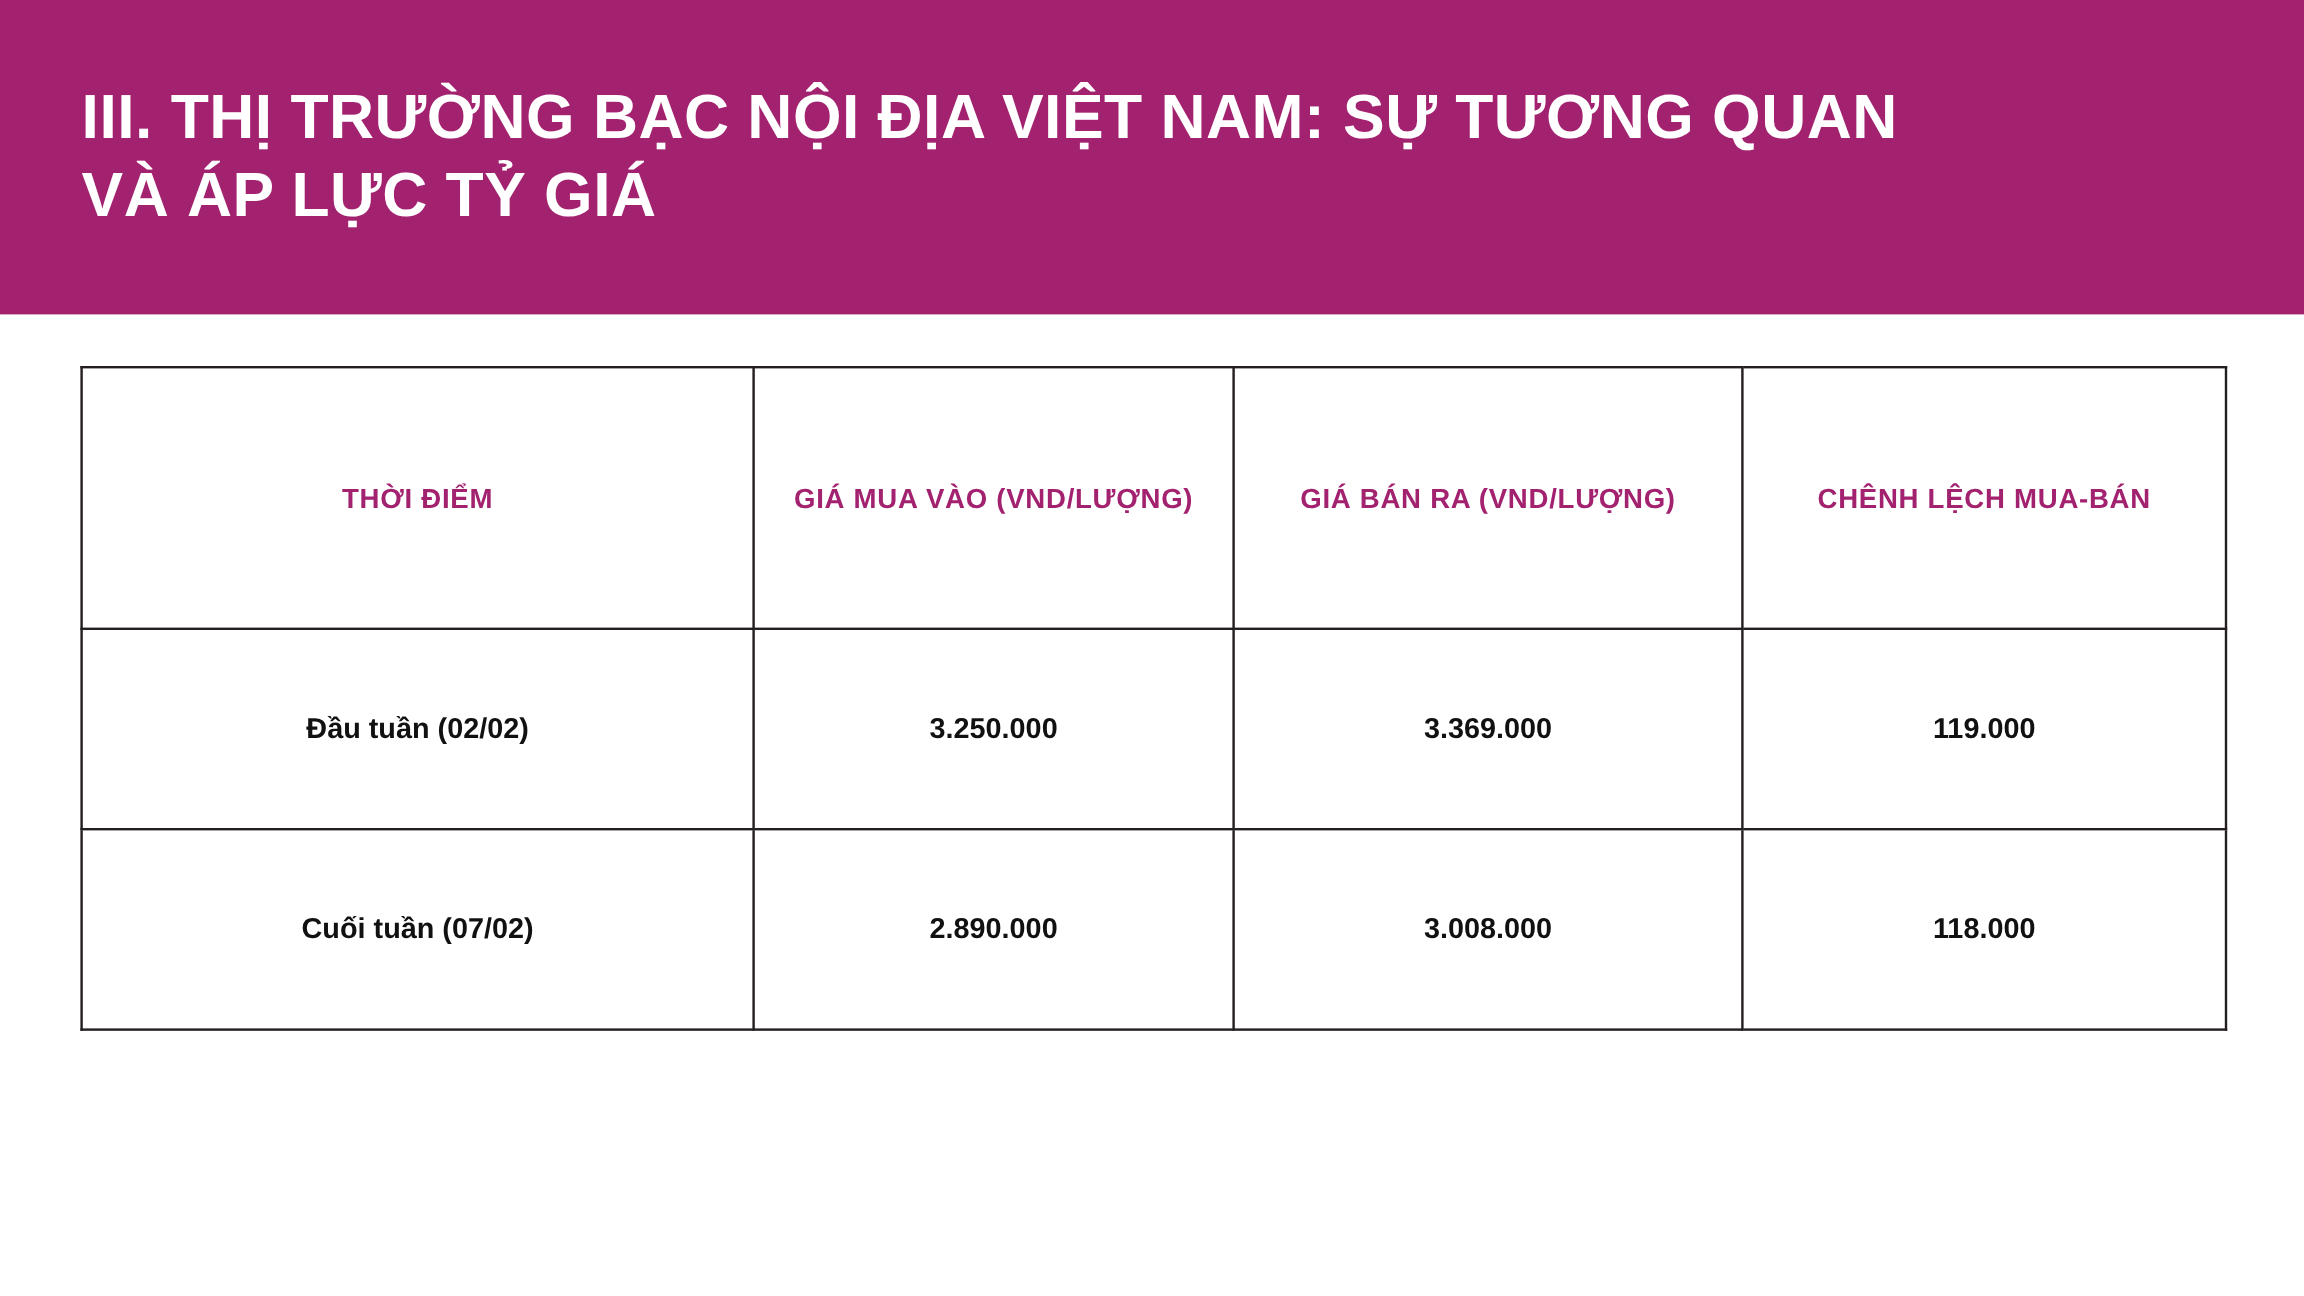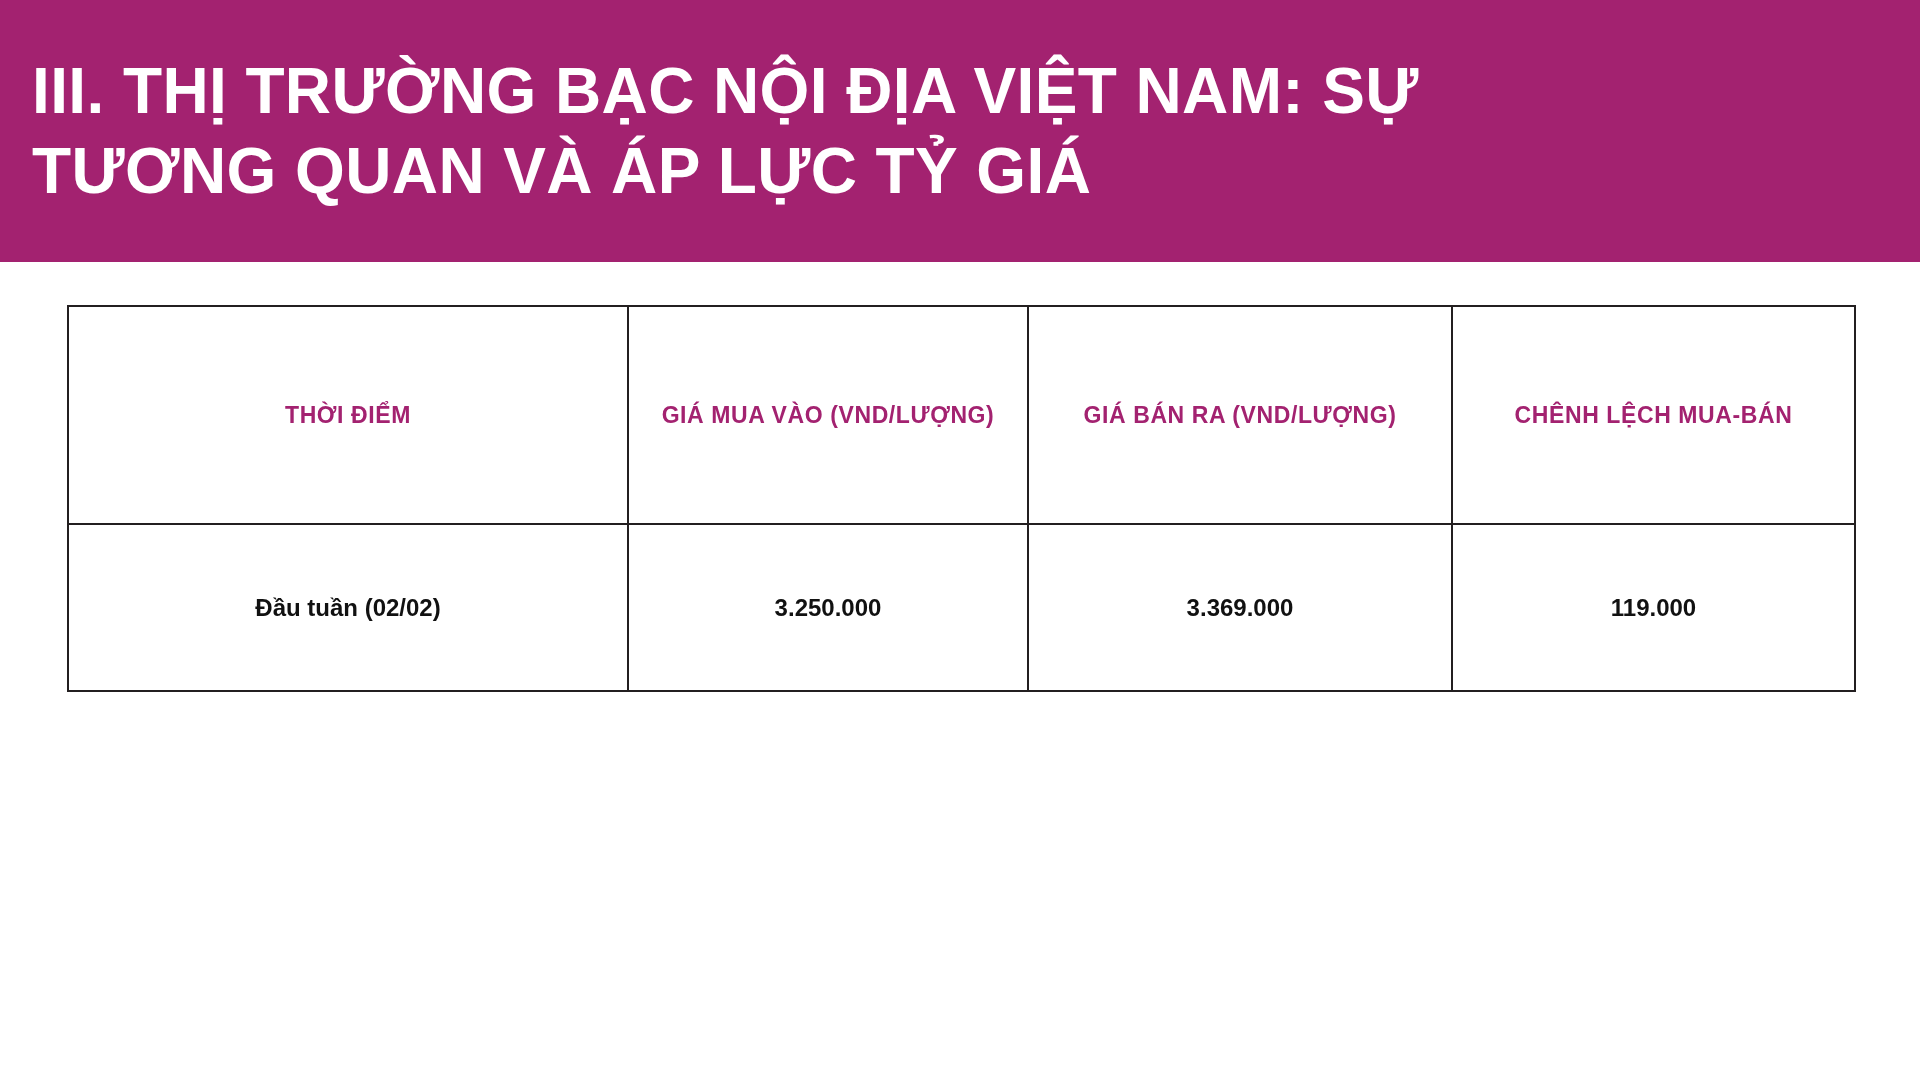--- a/index.html
+++ b/index.html
@@ -56,25 +56,25 @@
     font-family: "Liberation Serif", serif;
     font-size: 35px;
     letter-spacing: 2.5px;
     font-weight: 400;
     margin-top: 2px;
     white-space: nowrap;
   }
 
   .header-title {
     color: #ffffff;
-    font-size: 64px;
+    font-size: 52px;
     font-weight: 700;
     line-height: 1.25;
     letter-spacing: 0.4px;
-    margin-left: 14px;
+    margin-left: 50px;
     max-width: 1600px;
   }
 
   
   .table-wrap {
     position: absolute;
     top: 305px;
     left: 67px;
     width: 1787px;
   }
@@ -145,17 +145,23 @@
           <th>CHÊNH LỆCH MUA-BÁN</th>
         </tr>
       </thead>
       <tbody>
         <tr>
           <td class="label-cell">Đầu tuần (02/02)</td>
           <td>3.250.000</td>
           <td>3.369.000</td>
           <td>119.000</td>
         </tr>
+        <tr>
+          <td class="label-cell">Cuối tuần (07/02)</td>
+          <td>2.890.000</td>
+          <td>3.008.000</td>
+          <td>118.000</td>
+        </tr>
       </tbody>
     </table>
   </div>
 
 </div>
 
 </body></html>

